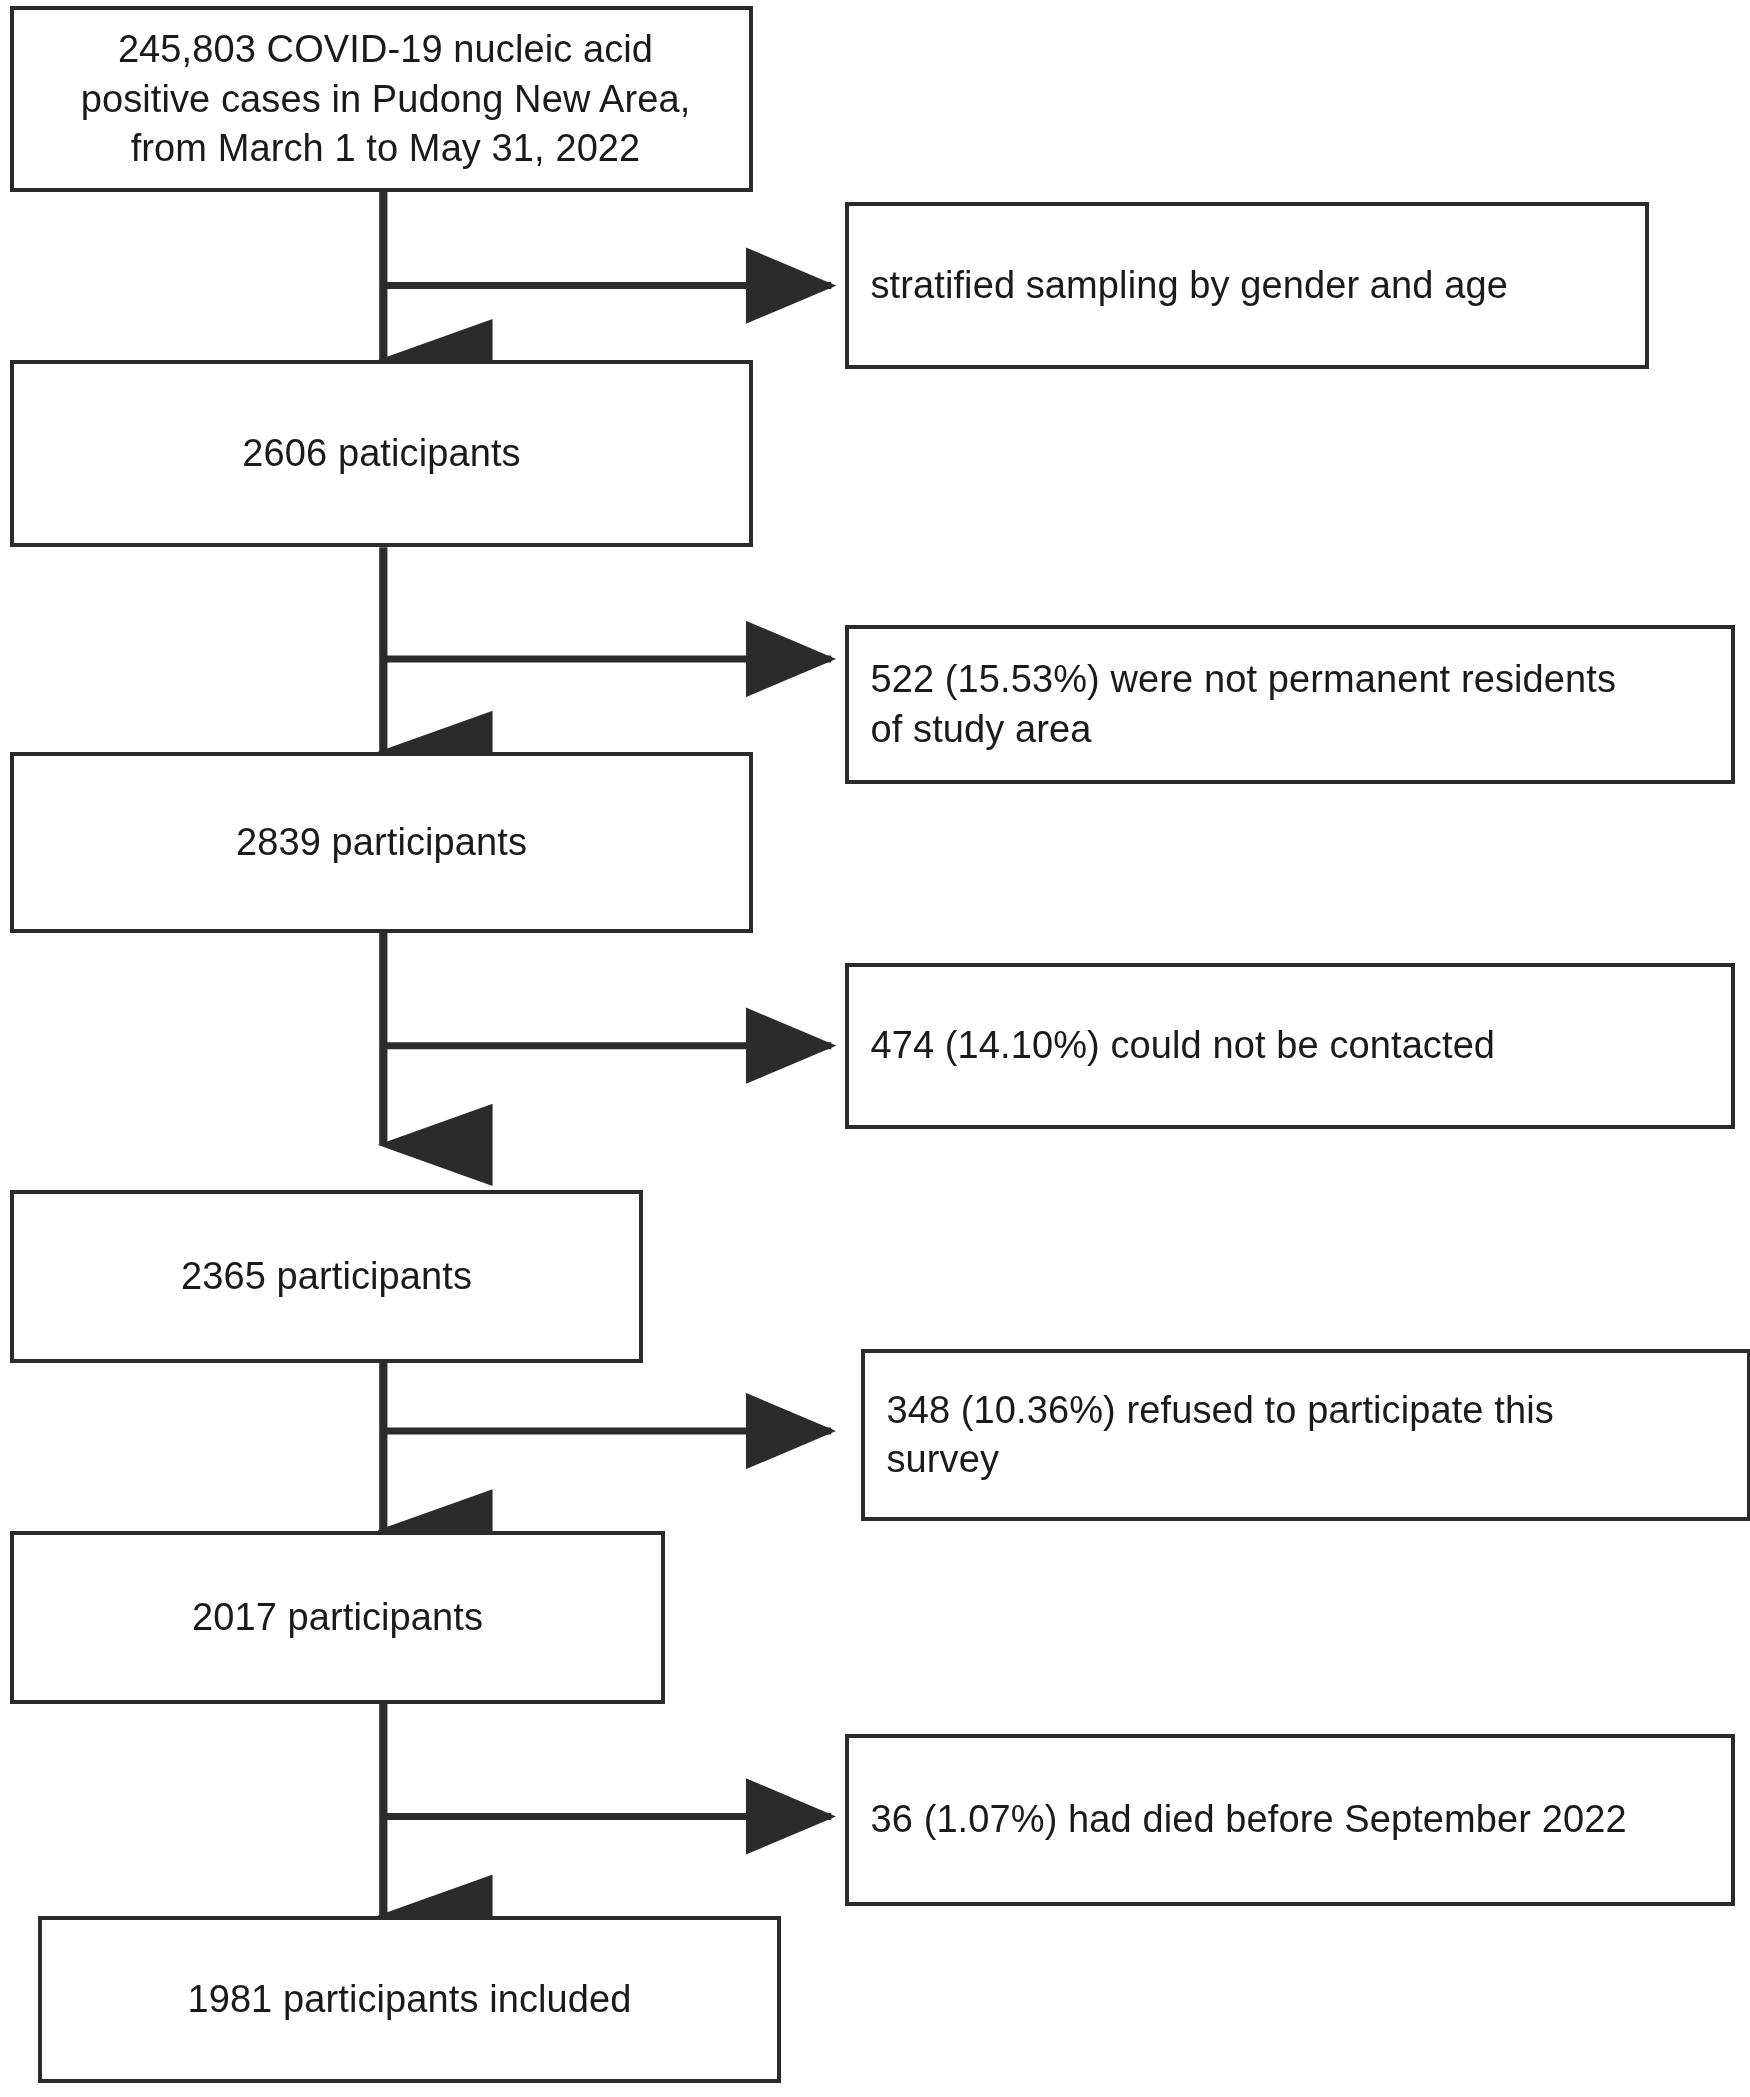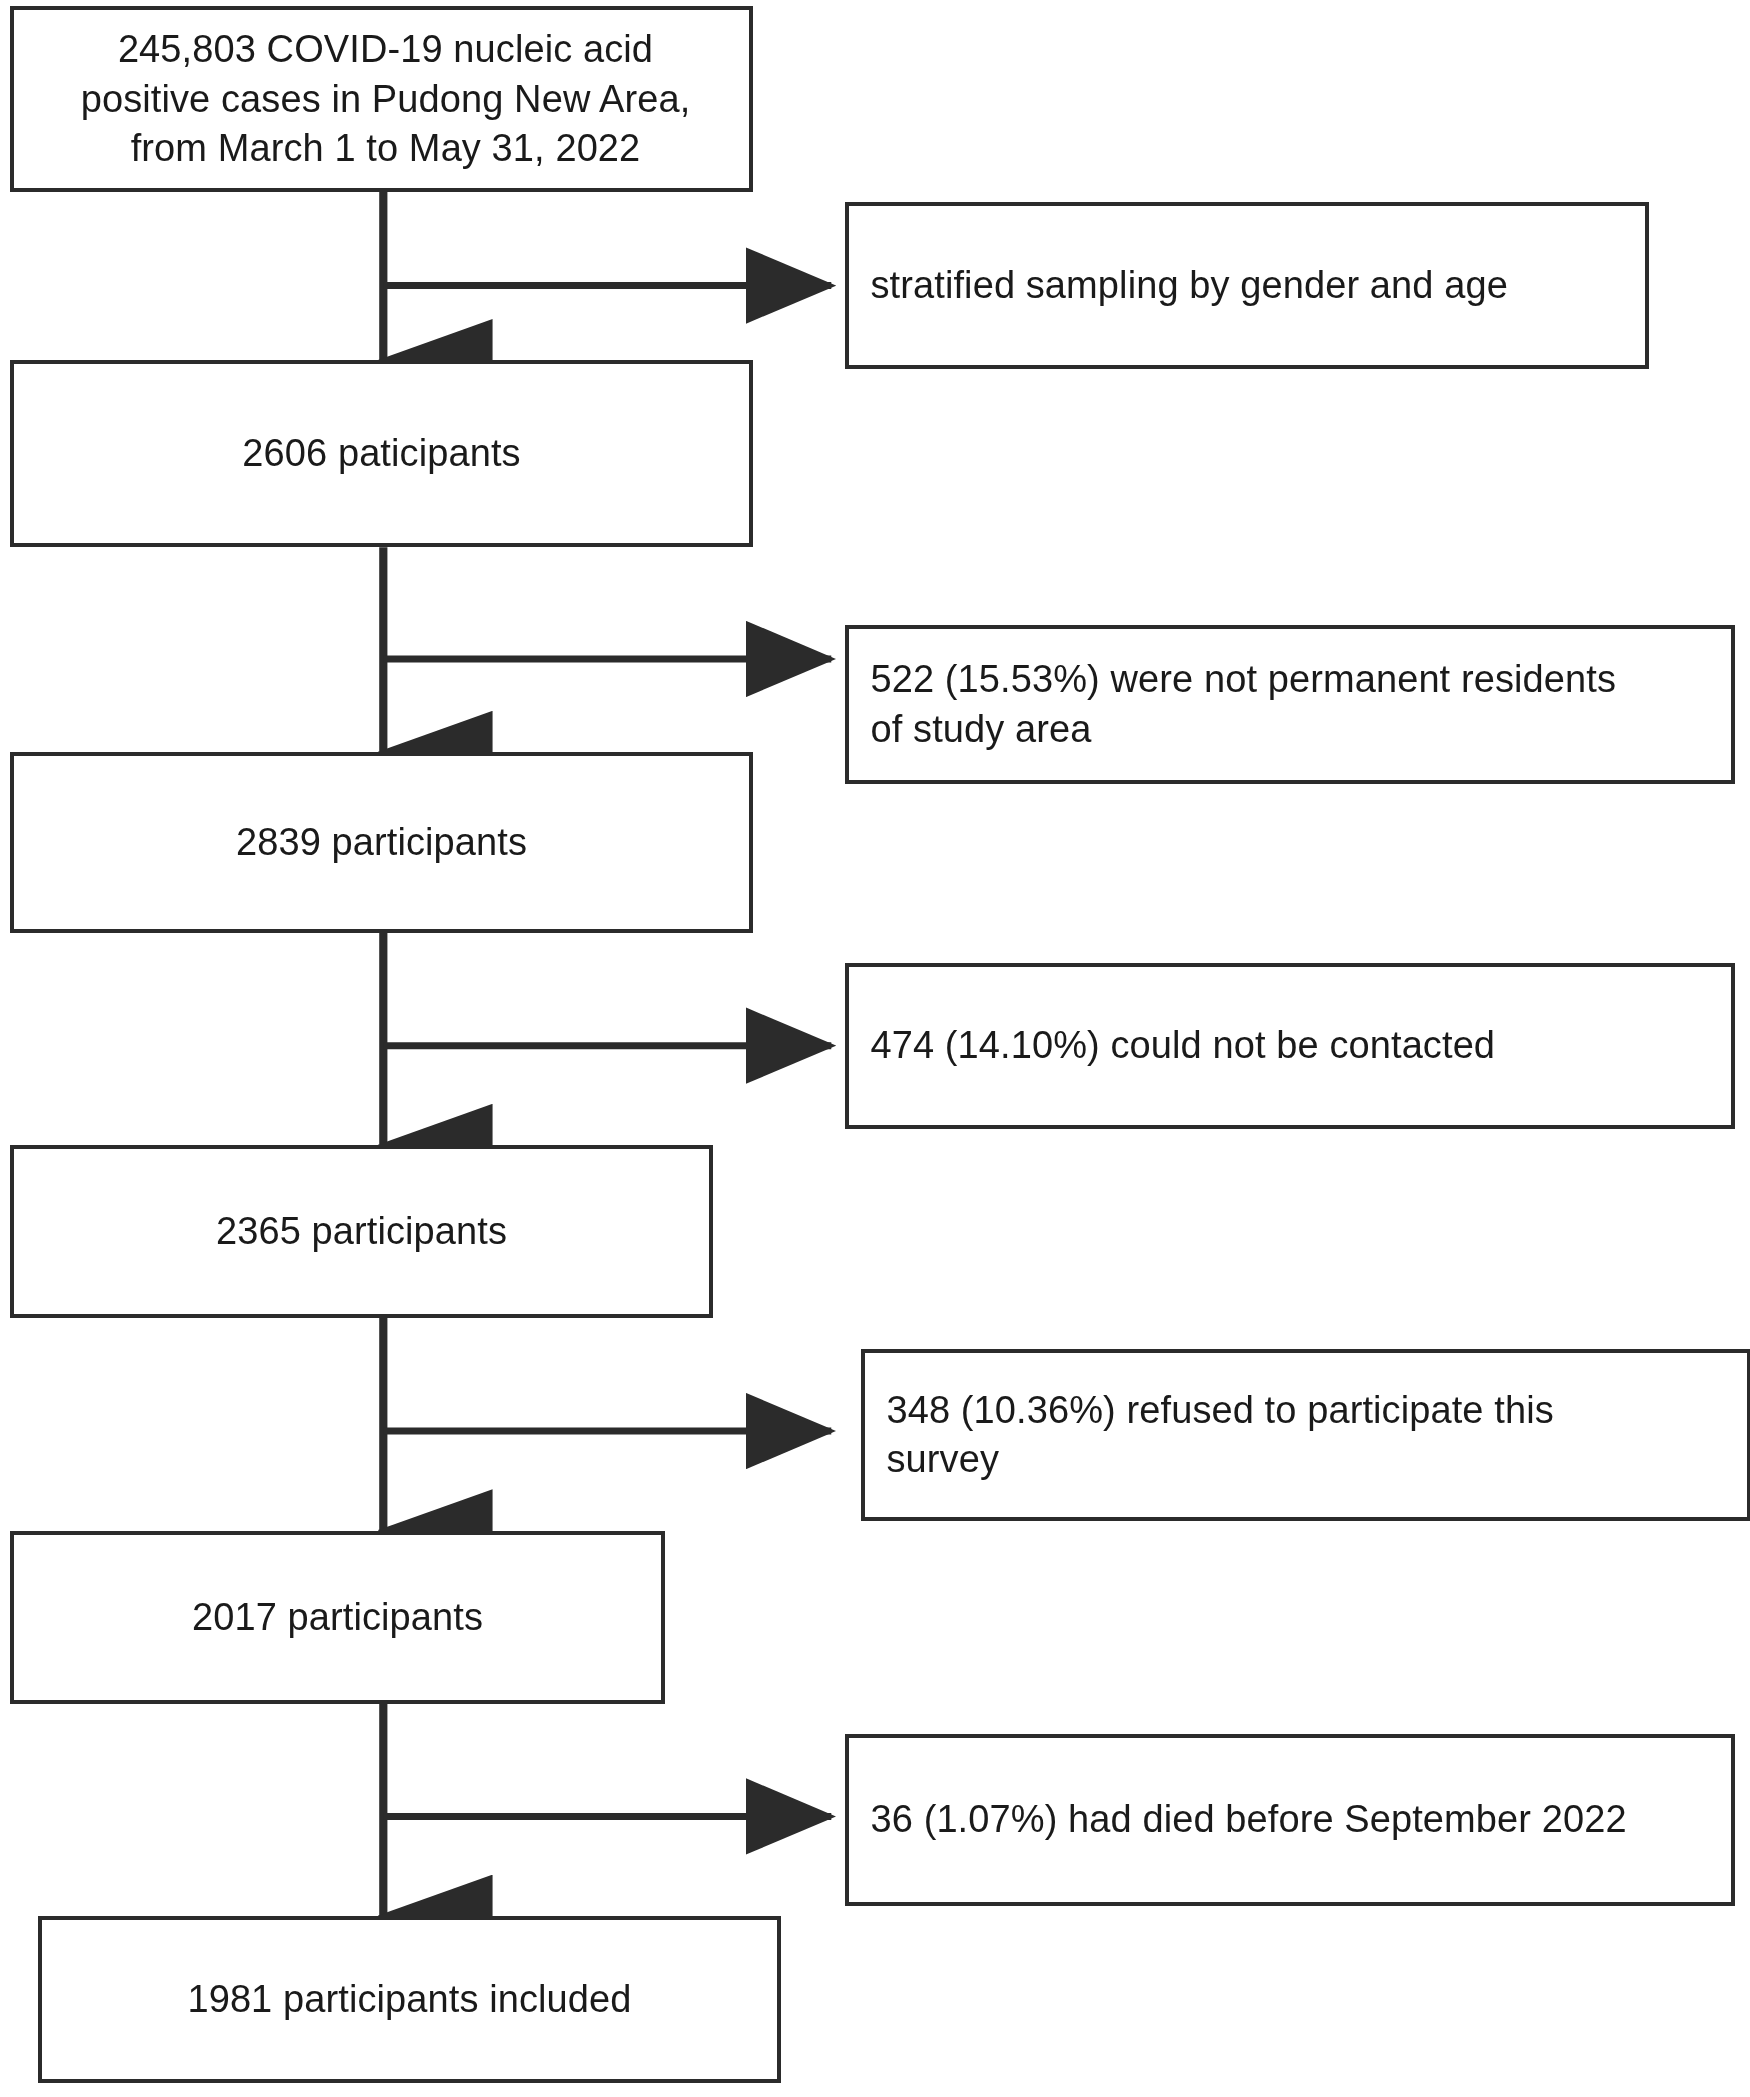--- a/index.html
+++ b/index.html
@@ -102,21 +102,21 @@
   </div>
 
   <div class="fc-box main" style="left:10px; top:360px; width:743px; height:187px;">
     <span class="fc-text">2606 paticipants</span>
   </div>
 
   <div class="fc-box main" style="left:10px; top:752px; width:743px; height:181px;">
     <span class="fc-text">2839 participants</span>
   </div>
 
-  <div class="fc-box main" style="left:10px; top:1145px; width:703px; height:173px;justify-content:flex-end;">
+  <div class="fc-box main" style="left:10px; top:1190px; width:633px; height:173px;justify-content:flex-end;">
     <span class="fc-text">2365 participants</span>
   </div>
 
   <div class="fc-box main" style="left:10px; top:1531px; width:655px; height:173px;">
     <span class="fc-text">2017 participants</span>
   </div>
 
   <div class="fc-box main" style="left:10px; top:1916px; width:743px; height:167px;margin-left:28px;">
     <span class="fc-text">1981 participants included</span>
   </div>

